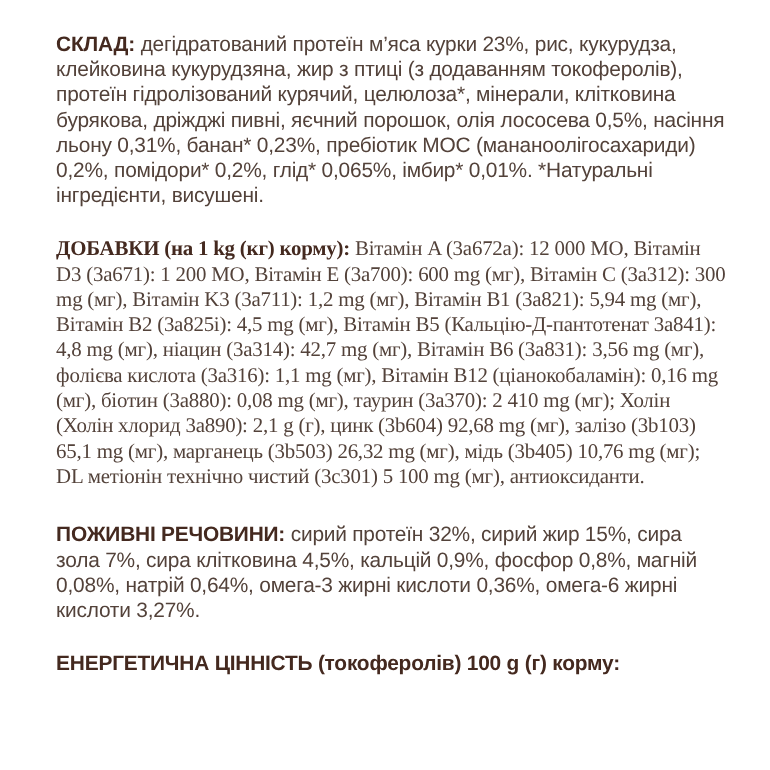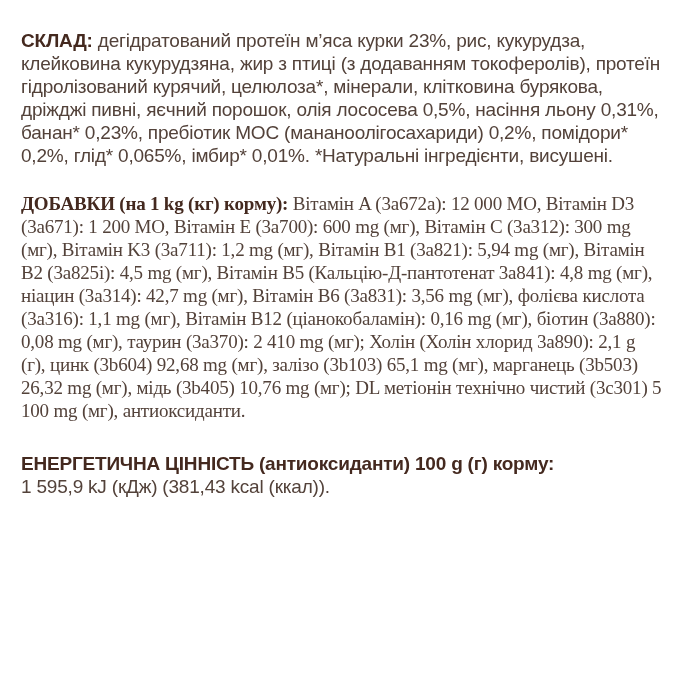--- a/index.html
+++ b/index.html
@@ -10,21 +10,21 @@
     body {
       width: 700px;
       height: 700px;
       font-family: "Liberation Sans", "DejaVu Sans", sans-serif;
       overflow: hidden;
     }
     .label {
       box-sizing: border-box;
       width: 700px;
       height: 700px;
-      padding: 29px 36px 0 21px;
+      padding: 29px 36px 0 51px;
       background: var(--bg-color, #ffffff);
     }
     .section {
       margin: 0 0 25px 0;
       font-size: 19px;
       line-height: 23px;
       letter-spacing: -0.2px;
       color: var(--body-color, #53423a);
       text-align: left;
     }
@@ -45,19 +45,22 @@
   <p class="section">
     <span class="heading">СКЛАД:</span>
     <span>дегідратований протеїн м’яса курки 23%, рис, кукурудза, клейковина кукурудзяна, жир з птиці (з додаванням токоферолів), протеїн гідролізований курячий, целюлоза*, мінерали, клітковина бурякова, дріжджі пивні, яєчний порошок, олія лососева 0,5%, насіння льону 0,31%, банан* 0,23%, пребіотик МОС (мананоолігосахариди) 0,2%, помідори* 0,2%, глід* 0,065%, імбир* 0,01%. *Натуральні інгредієнти, висушені.</span>
   </p>
 
   <p class="section gap-large">
     <span class="heading">ДОБАВКИ (на 1 kg (кг) корму):</span>
     <span>Вітамін A (3a672a): 12 000 МО, Вітамін D3 (3a671): 1 200 МО, Вітамін E (3a700): 600 mg (мг), Вітамін C (3a312): 300 mg (мг), Вітамін K3 (3a711): 1,2 mg (мг), Вітамін B1 (3a821): 5,94 mg (мг), Вітамін B2 (3a825i): 4,5 mg (мг), Вітамін B5 (Кальцію-Д-пантотенат 3a841): 4,8 mg (мг), ніацин (3a314): 42,7 mg (мг), Вітамін B6 (3a831): 3,56 mg (мг), фолієва кислота (3a316): 1,1 mg (мг), Вітамін B12 (ціанокобаламін): 0,16 mg (мг), біотин (3a880): 0,08 mg (мг), таурин (3a370): 2 410 mg (мг); Холін (Холін хлорид 3a890): 2,1 g (г), цинк (3b604) 92,68 mg (мг), залізо (3b103) 65,1 mg (мг), марганець (3b503) 26,32 mg (мг), мідь (3b405) 10,76 mg (мг); DL метіонін технічно чистий (3c301) 5 100 mg (мг), антиоксиданти.</span>
   </p>
 
+  <p class="section">
+    <span class="heading">ПОЖИВНІ РЕЧОВИНИ:</span>
+    <span>сирий протеїн 32%, сирий жир 15%, сира зола 7%, сира клітковина 4,5%, кальцій 0,9%, фосфор 0,8%, магній 0,08%, натрій 0,64%, омега-3 жирні кислоти 0,36%, омега-6 жирні кислоти 3,27%.</span>
+  </p>
 
   <p class="section">
-    <span class="heading block">ЕНЕРГЕТИЧНА ЦІННІСТЬ (антиоксиданти) 100 g (г) корму:</span>
-    <span>1 595,9 kJ (кДж) (381,43 kcal (ккал)).</span>
+    <span class="heading block">ЕНЕРГЕТИЧНА ЦІННІСТЬ (токоферолів) 100 g (г) корму:</span>
   </p>
 
 </div>
 
 </body></html>

